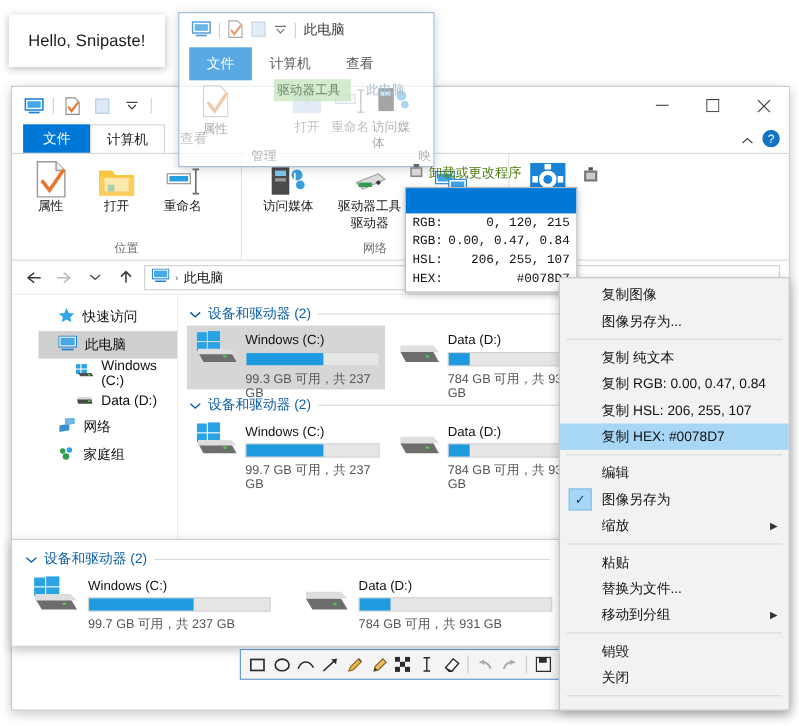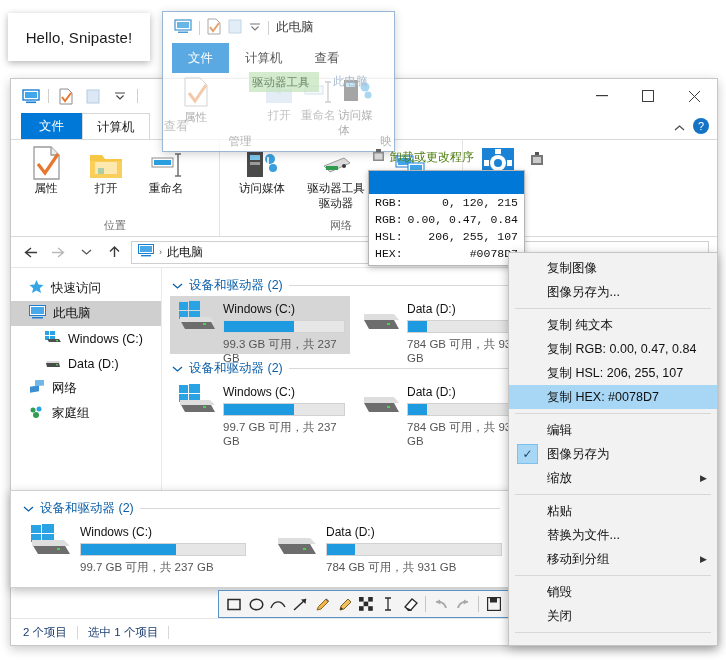--- a/index.html
+++ b/index.html
@@ -62,21 +62,21 @@
   #addr{height:30px;display:flex;align-items:center;padding:0 8px;gap:6px;background:#fff;}
   .navbtn{width:22px;height:22px;display:flex;align-items:center;justify-content:center;color:#3b3b3b;}
   .navbtn.dis{color:#b9b9b9;}
   #crumb{flex:1;height:21px;border:1px solid #cfcfcf;background:#fff;display:flex;align-items:center;gap:5px;padding:0 6px;}
   #crumb .ctxt{font-size:12px;color:#111;}
   .chev{color:#555;font-size:9px;}
 
   
   #ebody{display:flex;height:233px;border-top:1px solid #e6e6e6;}
   #nav{width:150px;border-right:1px solid #e9e9e9;padding-top:8px;background:#fff;}
-  .navitem{height:25px;display:flex;align-items:center;gap:7px;padding-left:18px;font-size:12.5px;color:#101010;}
+  .navitem{height:25px;display:flex;align-items:center;gap:7px;padding-left:18px;font-size:12.5px;color:#101010;margin-left:24px;}
   .navitem.sub{padding-left:34px;}
   .navitem.sel{background:#cfcfcf;}
   #content{flex:1;padding:6px 0 0 8px;overflow:hidden;position:relative;background:#fff;}
 
   .grouphdr{display:flex;align-items:center;gap:6px;color:#0d5fa8;font-size:12.5px;margin:3px 0 2px 2px;}
   .grouphdr .line{flex:1;height:1px;background:#d9d9d9;margin-right:14px;}
   .tiles{display:flex;gap:4px;}
   .tile{width:180px;height:58px;display:flex;align-items:flex-start;gap:6px;padding:4px 5px;box-sizing:border-box;}
   .tile.sel{background:#d6d6d6;}
   .tile .meta{flex:1;padding-top:2px;}
@@ -517,26 +517,20 @@
             <div class="bar">
                 <i style="width:16%"></i>
               </div>
             <div class="sz">784 GB 可用，共 931 GB</div>
           </div>
         </div>
       </div>
     </div>
   </div>
 
-  <div id="status">
-    <span>2 个项目</span>
-    <span class="sp"></span>
-    <span>选中 1 个项目</span>
-    <span class="sp"></span>
-  </div>
 </div>
 
 <div class="abs" id="ghost">
   <div class="g-qat">
     <span><svg width="18" height="15" viewBox="0 0 18 15">
           <rect x="1" y="1" width="16" height="10" fill="#fff" stroke="#4e9bd4" stroke-width="1.3"></rect>
           <rect x="3" y="3" width="12" height="6" fill="#68b6e8"></rect>
           <rect x="4" y="12.5" width="10" height="1.5" fill="#4e9bd4"></rect>
         </svg></span>
     <span class="sep-v"></span>

